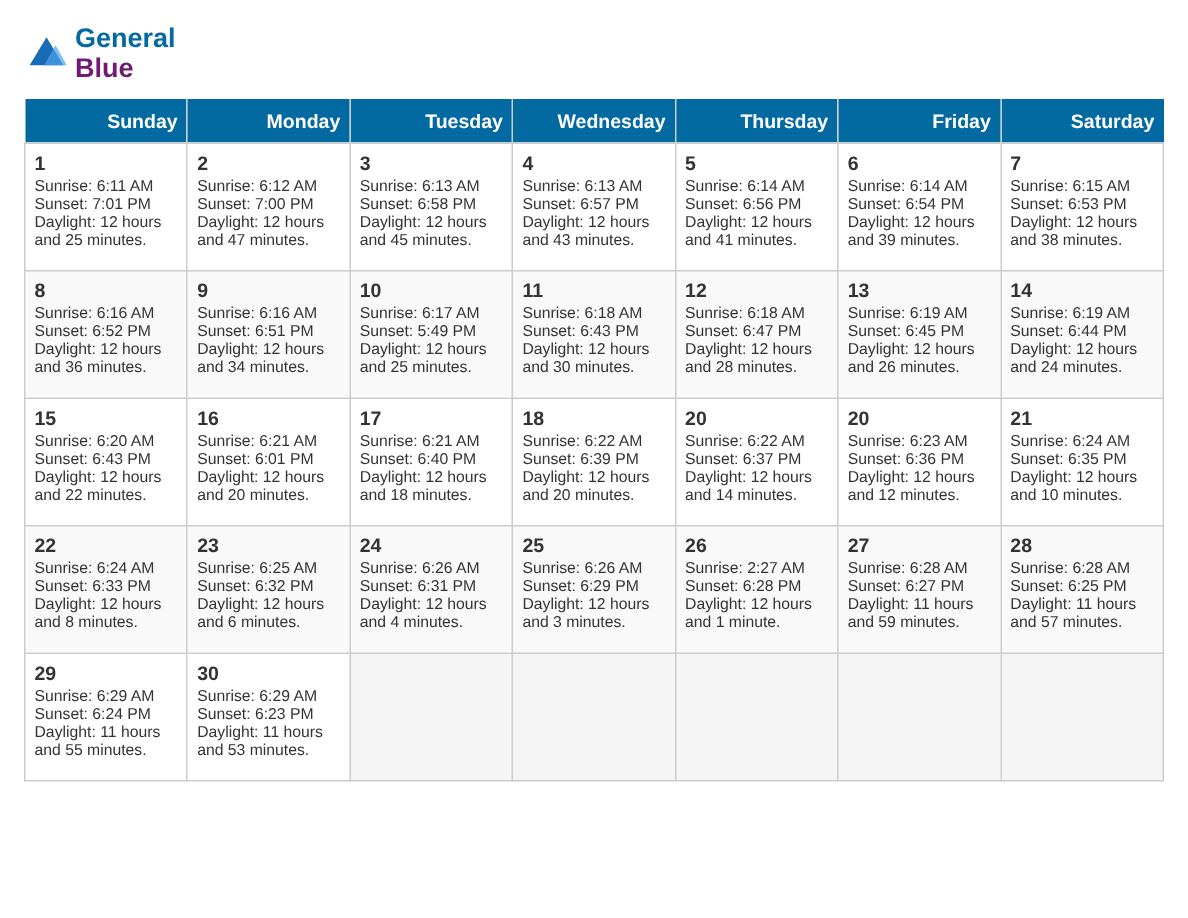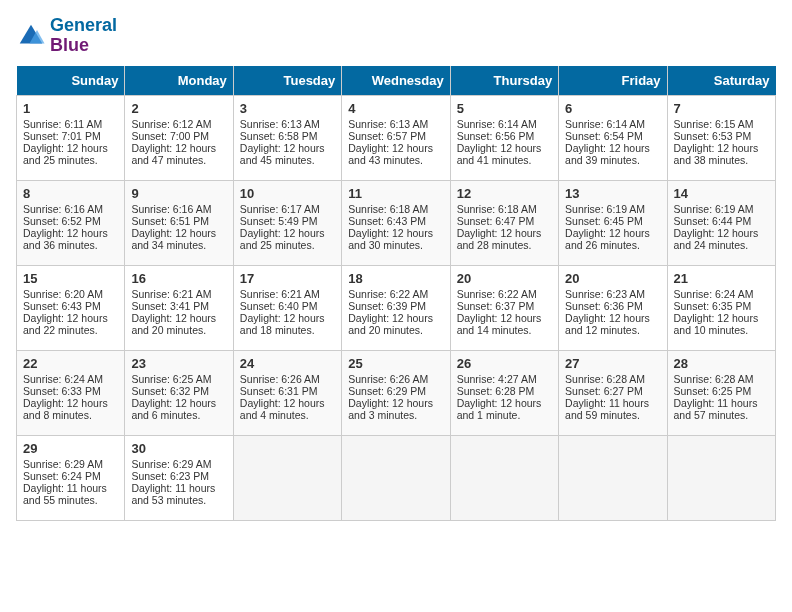--- a/index.html
+++ b/index.html
@@ -133,33 +133,33 @@
         <td><span class="day-num">8</span><span>Sunrise: 6:16 AM</span><br><span>Sunset: 6:52 PM</span><br><span>Daylight: 12 hours</span><br><span>and 36 minutes.</span></td>
         <td><span class="day-num">9</span><span>Sunrise: 6:16 AM</span><br><span>Sunset: 6:51 PM</span><br><span>Daylight: 12 hours</span><br><span>and 34 minutes.</span></td>
         <td><span class="day-num">10</span><span>Sunrise: 6:17 AM</span><br><span>Sunset: 5:49 PM</span><br><span>Daylight: 12 hours</span><br><span>and 25 minutes.</span></td>
         <td><span class="day-num">11</span><span>Sunrise: 6:18 AM</span><br><span>Sunset: 6:43 PM</span><br><span>Daylight: 12 hours</span><br><span>and 30 minutes.</span></td>
         <td><span class="day-num">12</span><span>Sunrise: 6:18 AM</span><br><span>Sunset: 6:47 PM</span><br><span>Daylight: 12 hours</span><br><span>and 28 minutes.</span></td>
         <td><span class="day-num">13</span><span>Sunrise: 6:19 AM</span><br><span>Sunset: 6:45 PM</span><br><span>Daylight: 12 hours</span><br><span>and 26 minutes.</span></td>
         <td><span class="day-num">14</span><span>Sunrise: 6:19 AM</span><br><span>Sunset: 6:44 PM</span><br><span>Daylight: 12 hours</span><br><span>and 24 minutes.</span></td>
       </tr>
       <tr>
         <td><span class="day-num">15</span><span>Sunrise: 6:20 AM</span><br><span>Sunset: 6:43 PM</span><br><span>Daylight: 12 hours</span><br><span>and 22 minutes.</span></td>
-        <td><span class="day-num">16</span><span>Sunrise: 6:21 AM</span><br><span>Sunset: 3:41 PM</span><br><span>Daylight: 12 hours</span><br><span>and 20 minutes.</span></td>
+        <td><span class="day-num">16</span><span>Sunrise: 6:21 AM</span><br><span>Sunset: 6:01 PM</span><br><span>Daylight: 12 hours</span><br><span>and 20 minutes.</span></td>
         <td><span class="day-num">17</span><span>Sunrise: 6:21 AM</span><br><span>Sunset: 6:40 PM</span><br><span>Daylight: 12 hours</span><br><span>and 18 minutes.</span></td>
         <td><span class="day-num">18</span><span>Sunrise: 6:22 AM</span><br><span>Sunset: 6:39 PM</span><br><span>Daylight: 12 hours</span><br><span>and 20 minutes.</span></td>
         <td><span class="day-num">20</span><span>Sunrise: 6:22 AM</span><br><span>Sunset: 6:37 PM</span><br><span>Daylight: 12 hours</span><br><span>and 14 minutes.</span></td>
         <td><span class="day-num">20</span><span>Sunrise: 6:23 AM</span><br><span>Sunset: 6:36 PM</span><br><span>Daylight: 12 hours</span><br><span>and 12 minutes.</span></td>
         <td><span class="day-num">21</span><span>Sunrise: 6:24 AM</span><br><span>Sunset: 6:35 PM</span><br><span>Daylight: 12 hours</span><br><span>and 10 minutes.</span></td>
       </tr>
       <tr>
         <td><span class="day-num">22</span><span>Sunrise: 6:24 AM</span><br><span>Sunset: 6:33 PM</span><br><span>Daylight: 12 hours</span><br><span>and 8 minutes.</span></td>
         <td><span class="day-num">23</span><span>Sunrise: 6:25 AM</span><br><span>Sunset: 6:32 PM</span><br><span>Daylight: 12 hours</span><br><span>and 6 minutes.</span></td>
         <td><span class="day-num">24</span><span>Sunrise: 6:26 AM</span><br><span>Sunset: 6:31 PM</span><br><span>Daylight: 12 hours</span><br><span>and 4 minutes.</span></td>
         <td><span class="day-num">25</span><span>Sunrise: 6:26 AM</span><br><span>Sunset: 6:29 PM</span><br><span>Daylight: 12 hours</span><br><span>and 3 minutes.</span></td>
-        <td><span class="day-num">26</span><span>Sunrise: 4:27 AM</span><br><span>Sunset: 6:28 PM</span><br><span>Daylight: 12 hours</span><br><span>and 1 minute.</span></td>
+        <td><span class="day-num">26</span><span>Sunrise: 2:27 AM</span><br><span>Sunset: 6:28 PM</span><br><span>Daylight: 12 hours</span><br><span>and 1 minute.</span></td>
         <td><span class="day-num">27</span><span>Sunrise: 6:28 AM</span><br><span>Sunset: 6:27 PM</span><br><span>Daylight: 11 hours</span><br><span>and 59 minutes.</span></td>
         <td><span class="day-num">28</span><span>Sunrise: 6:28 AM</span><br><span>Sunset: 6:25 PM</span><br><span>Daylight: 11 hours</span><br><span>and 57 minutes.</span></td>
       </tr>
       <tr>
         <td><span class="day-num">29</span><span>Sunrise: 6:29 AM</span><br><span>Sunset: 6:24 PM</span><br><span>Daylight: 11 hours</span><br><span>and 55 minutes.</span></td>
         <td><span class="day-num">30</span><span>Sunrise: 6:29 AM</span><br><span>Sunset: 6:23 PM</span><br><span>Daylight: 11 hours</span><br><span>and 53 minutes.</span></td>
         <td class="empty"></td>
         <td class="empty"></td>
         <td class="empty"></td>
         <td class="empty"></td>

